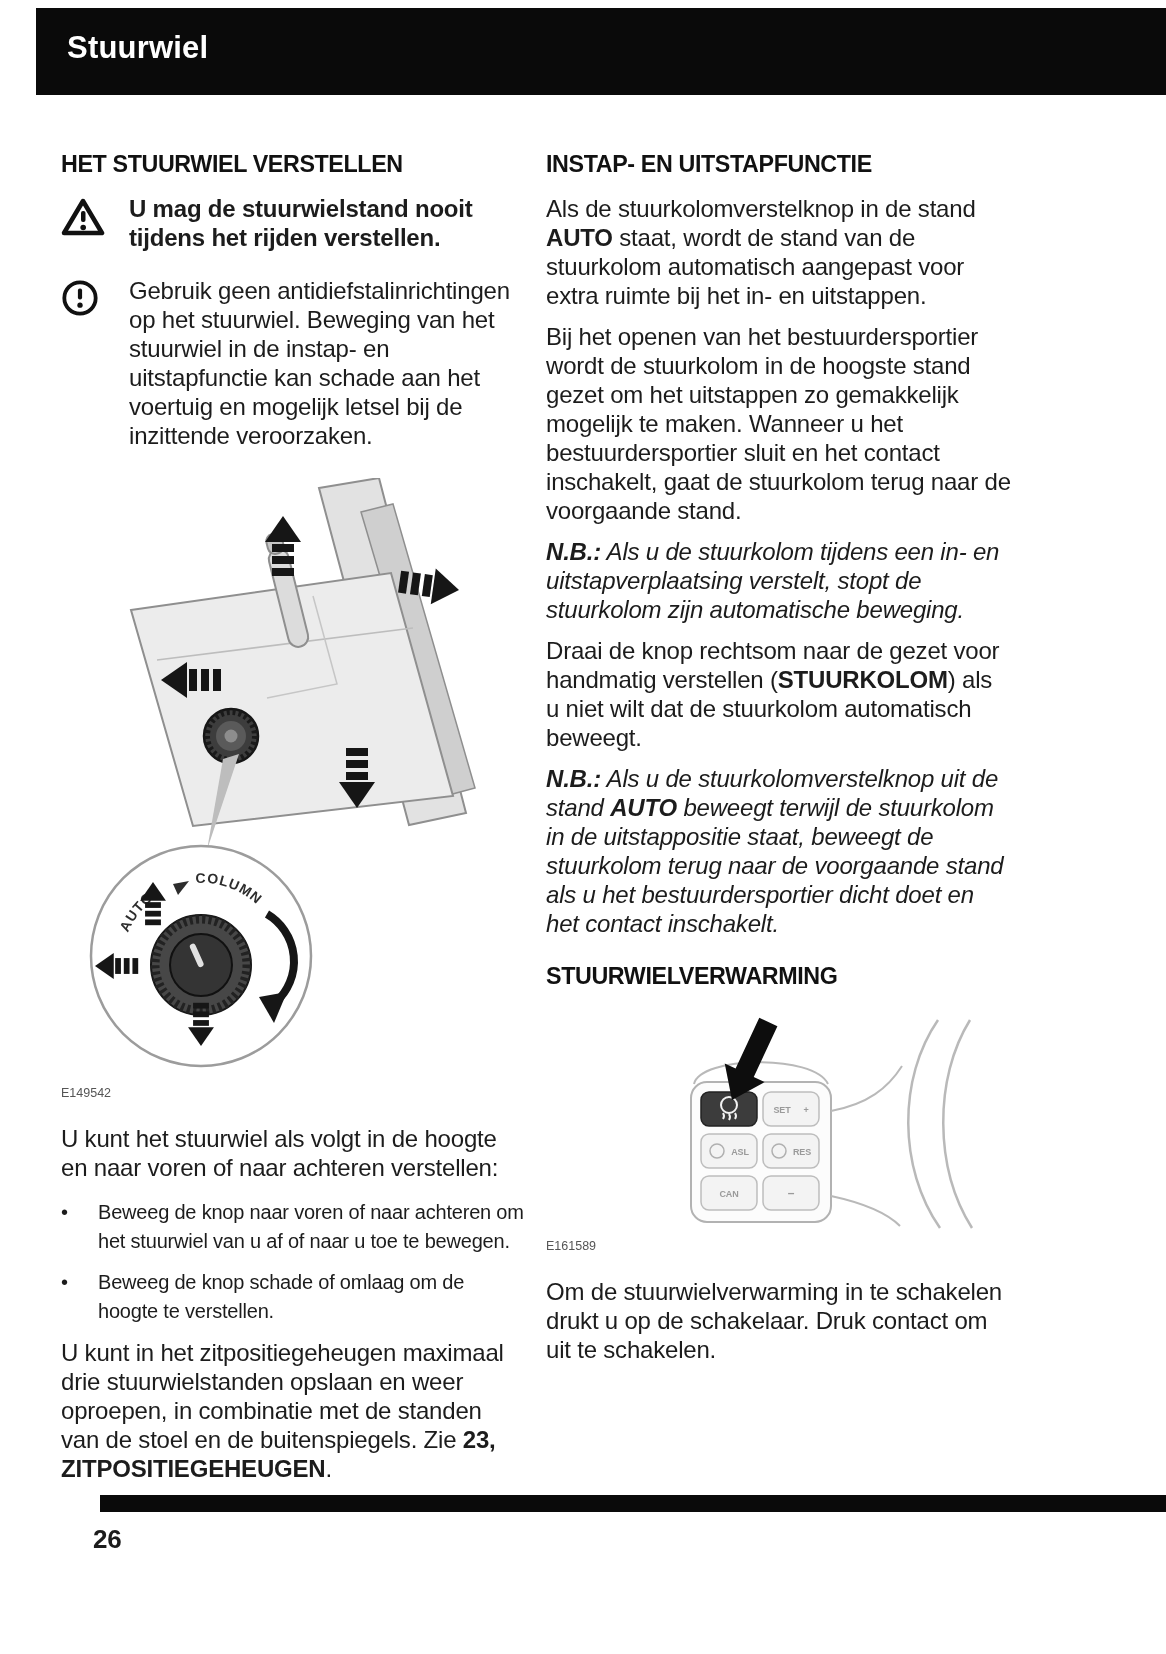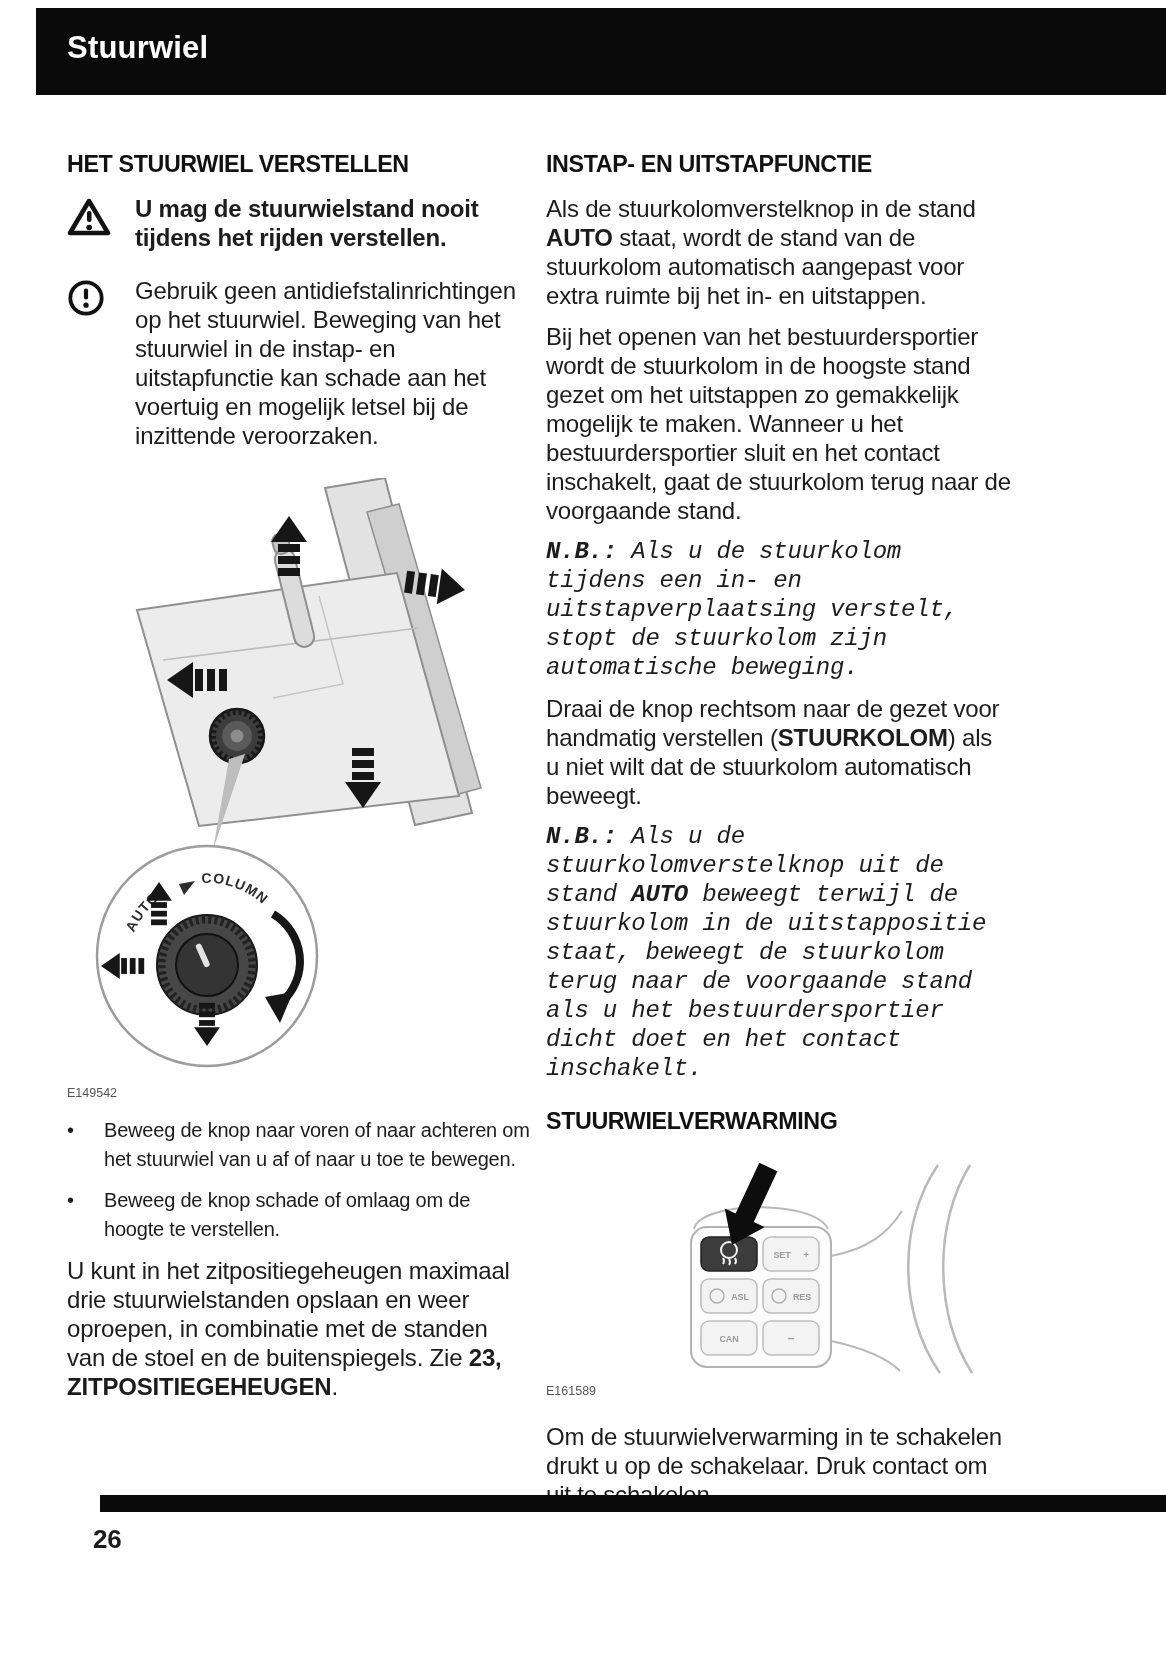--- a/index.html
+++ b/index.html
@@ -17,31 +17,31 @@
   
   .masthead {
     position:absolute; top:8px; left:36px; right:0; height:87px;
     background:#0a0a0a; color:#ffffff;
   }
   .masthead-title {
     font-size:31px; font-weight:bold; padding:22px 0 0 31px; letter-spacing:0.2px;
   }
 
   
-  .content { position:absolute; top:150px; left:67px; width:944px; display:flex; gap:14px;justify-content:flex-end; }
+  .content { position:absolute; top:150px; left:67px; width:944px; display:flex; gap:20px;justify-content:flex-end; }
   .col { width:465px; flex:0 0 465px; }
 
   h2.sec {
     font-size:24.5px; font-weight:bold; white-space:nowrap;
     transform:scaleX(0.95); transform-origin:left center;
     margin-bottom:16px; letter-spacing:-0.4px; color:#111;
   }
   .para { font-size:24px; line-height:29px; margin-bottom:12px; }
   .bold { font-weight:bold; }
-  .note { font-style:italic;font-family:Liberation Mono, monospace; }
+  .note { font-style:italic; }
   .note .nlabel { font-weight:bold; font-style:italic; }
 
   .callout { display:flex; margin-bottom:12px; }
   .callout .cicon { flex:0 0 44px; width:44px; padding-top:3px; }
   .callout .ctext { margin-left:24px; }
 
   ul.blist { list-style:none; margin:16px 0 12px 0; }
   ul.blist li { display:flex; font-size:20px; line-height:29px; margin-bottom:12px; }
   ul.blist li .dot { flex:0 0 37px; width:37px; }
 
@@ -151,20 +151,21 @@
               <use href="#sarrow" transform="translate(34,488) rotate(180) scale(0.72)"></use>
               <use href="#sarrow" transform="translate(140,568) rotate(90) scale(0.72)"></use>
             </g>
             <path d="M 206,436 A 55,55 0 0 1 215,524" fill="none" stroke="#161616" stroke-width="8"></path>
             <polygon points="226,514 213,545 198,519" fill="#161616"></polygon>
           </g>
         </svg>
         <figcaption class="figlabel">E149542</figcaption>
       </figure>
 
+      <p class="para mt24">U kunt het stuurwiel als volgt in de hoogte en naar voren of naar achteren verstellen:</p>
 
       <ul class="blist">
         <li>
           <span class="dot">•</span>
           <span>Beweeg de knop naar voren of naar achteren om het stuurwiel van u af of naar u toe te bewegen.</span>
         </li>
         <li>
           <span class="dot">•</span>
           <span>Beweeg de knop schade of omlaag om de hoogte te verstellen.</span>
         </li>

